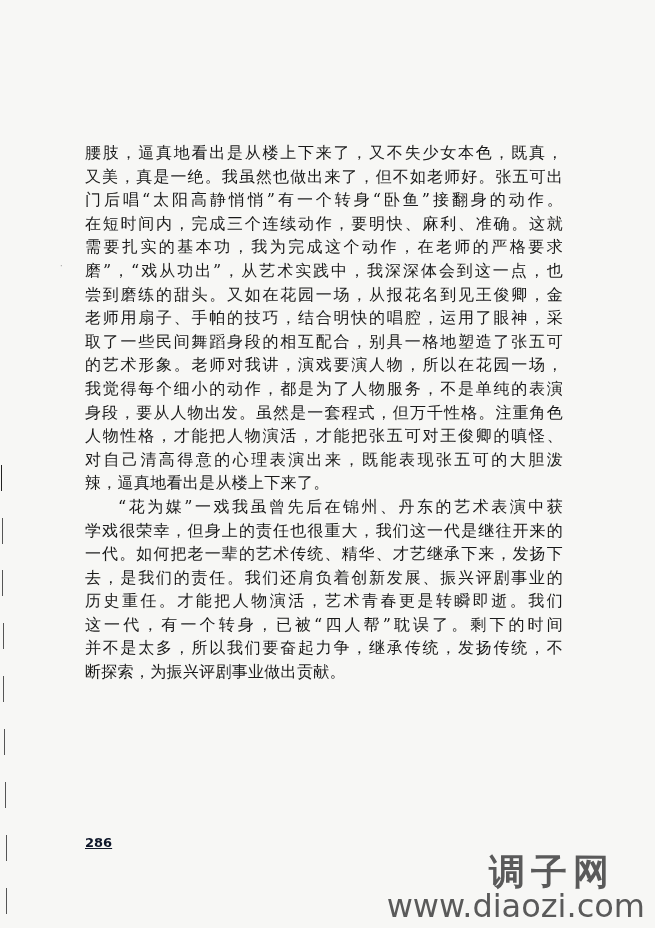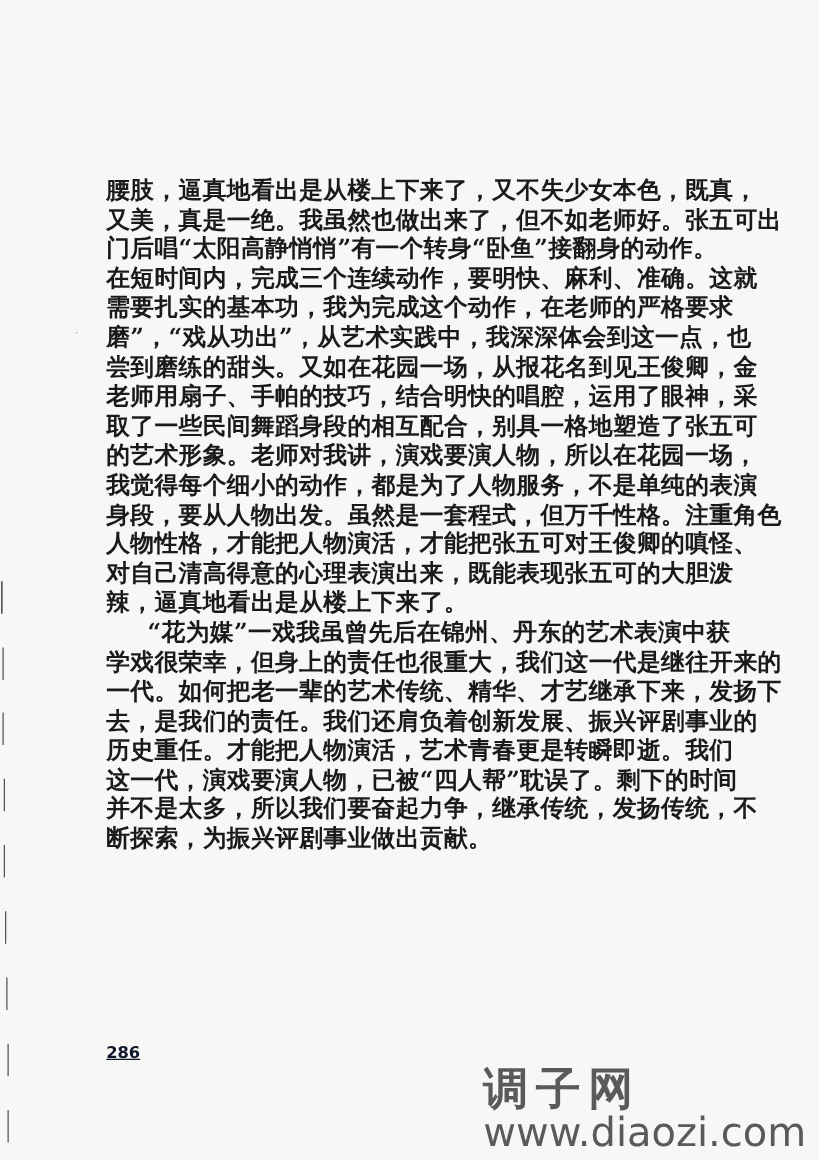--- a/index.html
+++ b/index.html
@@ -9,38 +9,38 @@
       position: relative;
       font-family: "DejaVu Serif", "Liberation Serif", serif;
       color: #1a1a1a;
     }
     .page { position: absolute; left: 0; top: 0; width: 655px; height: 928px; }
     .body-text {
       position: absolute; left: 85px; top: 141px; width: 478px;
     }
     .line {
       height: 23.6px; line-height: 23.6px;
-      font-size: 19px; font-weight: bold;
+      font-size: 16px; font-weight: normal;
       white-space: nowrap;
       letter-spacing: 0.3px;
       text-align: justify; text-align-last: justify;
     }
     .line.last { text-align-last: left; }
     .line.indent { padding-left: 33px; }
     .page-number {
       position: absolute; left: 85px; top: 835px;
       font-family: "DejaVu Sans", sans-serif; font-weight: bold; font-size: 13px;
       color: #0f172a;
       text-decoration: underline;
     }
     .binding-marks { position: absolute; left: 0; top: 0; width: 20px; height: 928px; }
     .mark { position: absolute; width: 1.4px; background: #555; }
     .stray-mark { position: absolute; left: 60px; top: 262px; color: #999; font-size: 8px; font-family: "DejaVu Sans", sans-serif; }
     .watermark {
-      position: absolute; right: 10px; bottom: 8px; text-align: left;
+      position: absolute; right: 10px; bottom: 8px; text-align: right;
       font-family: "DejaVu Sans", sans-serif; color: #5a5a5a; margin-top: 48px;
     }
     .wm-title { font-size: 36px; font-weight: bold; letter-spacing: 6px; line-height: 40px; padding-right: 30px; }
     .wm-url { font-size: 32px; line-height: 28px; }
   </style>
 </head>
 <body>
 
 <div class="page">
 
@@ -72,21 +72,21 @@
     <div class="line">我觉得每个细小的动作，都是为了人物服务，不是单纯的表演</div>
     <div class="line">身段，要从人物出发。虽然是一套程式，但万千性格。注重角色</div>
     <div class="line">人物性格，才能把人物演活，才能把张五可对王俊卿的嗔怪、</div>
     <div class="line">对自己清高得意的心理表演出来，既能表现张五可的大胆泼</div>
     <div class="line last">辣，逼真地看出是从楼上下来了。</div>
     <div class="line indent">“花为媒”一戏我虽曾先后在锦州、丹东的艺术表演中获</div>
     <div class="line">学戏很荣幸，但身上的责任也很重大，我们这一代是继往开来的</div>
     <div class="line">一代。如何把老一辈的艺术传统、精华、才艺继承下来，发扬下</div>
     <div class="line">去，是我们的责任。我们还肩负着创新发展、振兴评剧事业的</div>
     <div class="line">历史重任。才能把人物演活，艺术青春更是转瞬即逝。我们</div>
-    <div class="line">这一代，演戏要演人物，已被“四人帮”耽误了。剩下的时间</div>
+    <div class="line">这一代，有一个转身，已被“四人帮”耽误了。剩下的时间</div>
     <div class="line">并不是太多，所以我们要奋起力争，继承传统，发扬传统，不</div>
     <div class="line last">断探索，为振兴评剧事业做出贡献。</div>
   </div>
 
   <div class="page-number">286</div>
 
   <div class="watermark">
     <div class="wm-title">调子网</div>
     <div class="wm-url">www.diaozi.com</div>
   </div>

